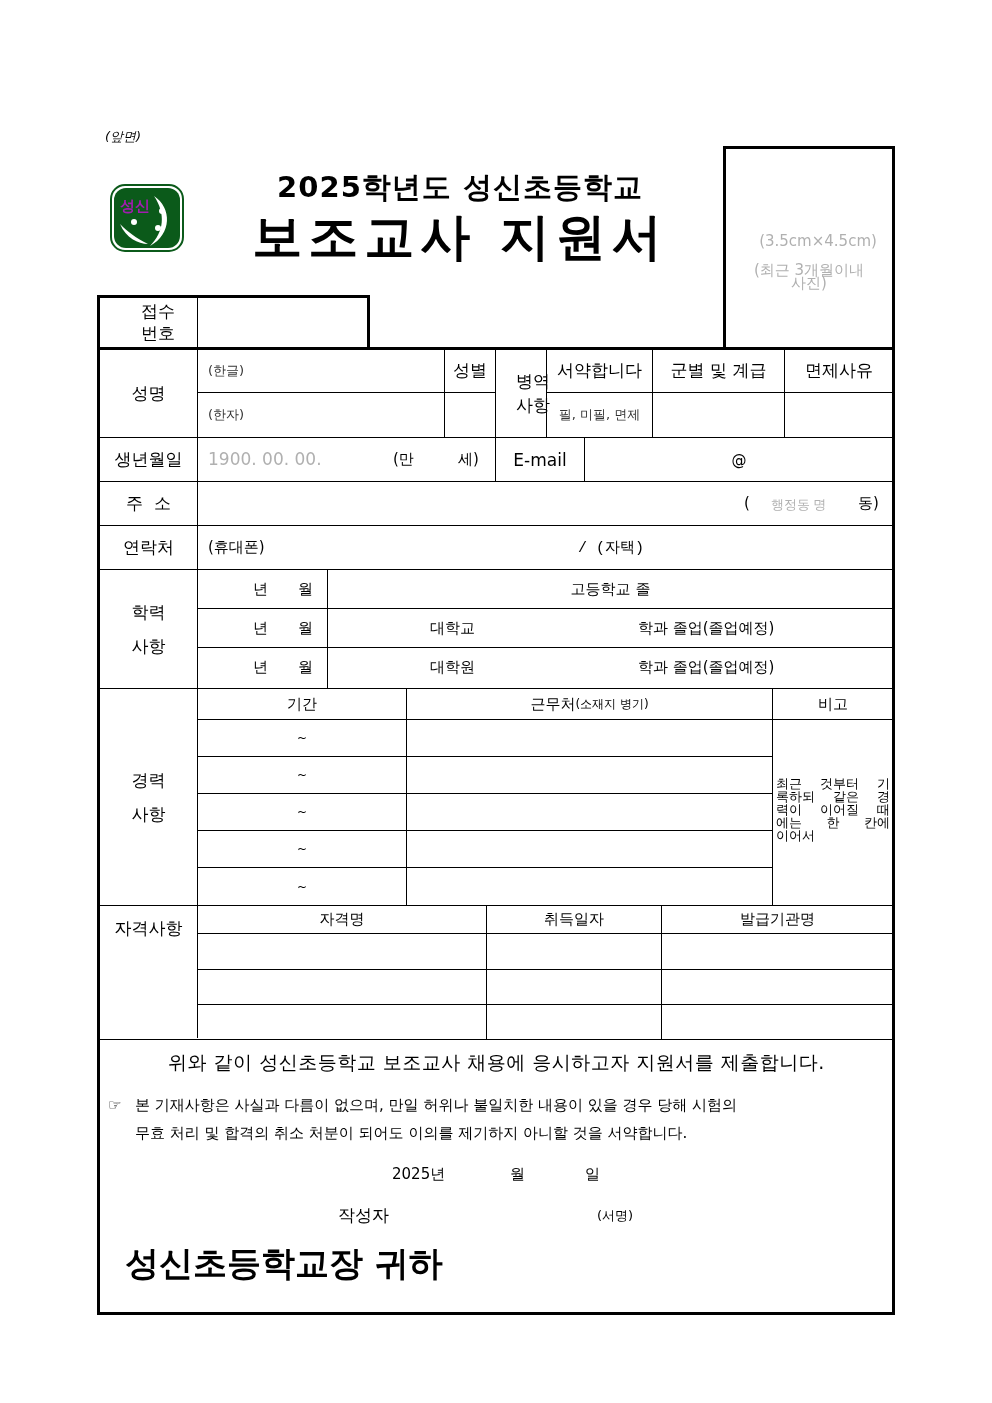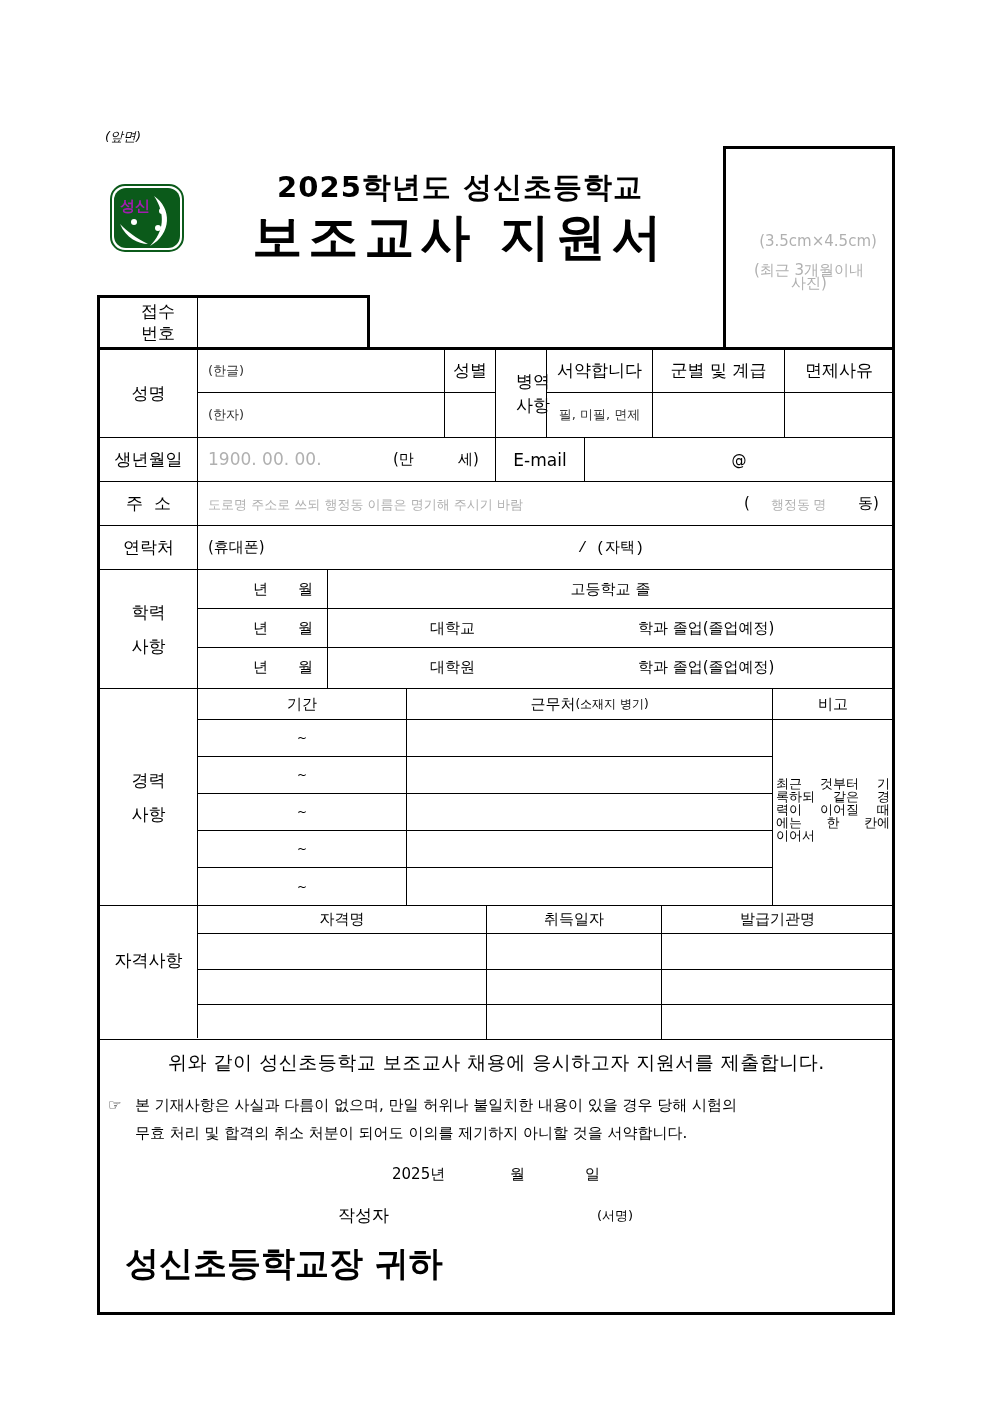--- a/index.html
+++ b/index.html
@@ -92,21 +92,20 @@
   <div class="t gray f17" style="left:10px;top:11px;">1900. 00. 00.</div>
   <div class="t f15" style="left:195px;top:12px;">(만</div>
   <div class="t f15" style="left:260px;top:12px;">세)</div>
 </div>
 <div class="cell f17" style="left:496px;top:438px;width:88px;height:43px;">E-mail</div>
 <div class="cell f15" style="left:585px;top:438px;width:308px;height:43px;">@</div>
 
 <div class="hl" style="left:100px;top:525px;width:793px;height:1px;"></div>
 <div class="cell f17" style="left:100px;top:482px;width:97px;height:43px;white-space:pre;">주  소</div>
 <div class="input-cell" style="left:198px;top:482px;width:695px;height:43px;">
-  <div class="t gray f13" style="left:10px;top:14px;">도로명 주소로 쓰되 행정동 이름은 명기해 주시기 바람</div>
   <div class="t f15" style="left:546px;top:12px;">(</div>
   <div class="t gray f13" style="left:573px;top:14px;font-family:Liberation Serif, serif;">행정동 명</div>
   <div class="t f15" style="left:660px;top:12px;">동)</div>
 </div>
 
 <div class="hl" style="left:100px;top:569px;width:793px;height:1px;"></div>
 <div class="cell f17" style="left:100px;top:526px;width:97px;height:43px;">연락처</div>
 <div class="input-cell" style="left:198px;top:526px;width:360px;height:43px;">
   <div class="t f15" style="left:10px;top:12px;">(휴대폰)</div>
 </div>
@@ -186,21 +185,21 @@
   <div>이어서</div>
 </div>
 
 <div class="vl" style="left:486px;top:906px;width:1px;height:133px;"></div>
 <div class="vl" style="left:661px;top:906px;width:1px;height:133px;"></div>
 <div class="hl" style="left:198px;top:933px;width:695px;height:1px;"></div>
 <div class="hl" style="left:198px;top:969px;width:695px;height:1px;"></div>
 <div class="hl" style="left:198px;top:1004px;width:695px;height:1px;"></div>
 <div class="hl" style="left:100px;top:1039px;width:793px;height:1px;"></div>
 
-<div class="cell f17" style="left:100px;top:894px;width:97px;height:133px;">자격사항</div>
+<div class="cell f17" style="left:100px;top:862px;width:97px;height:133px;">자격사항</div>
 <div class="cell f15" style="left:198px;top:906px;width:288px;height:27px;">자격명</div>
 <div class="cell f15" style="left:487px;top:906px;width:174px;height:27px;">취득일자</div>
 <div class="cell f15" style="left:662px;top:906px;width:231px;height:27px;">발급기관명</div>
 
 <div class="input-cell" style="left:198px;top:934px;width:288px;height:35px;"></div>
 <div class="input-cell" style="left:487px;top:934px;width:174px;height:35px;"></div>
 <div class="input-cell" style="left:662px;top:934px;width:231px;height:35px;"></div>
 <div class="input-cell" style="left:198px;top:970px;width:288px;height:34px;"></div>
 <div class="input-cell" style="left:487px;top:970px;width:174px;height:34px;"></div>
 <div class="input-cell" style="left:662px;top:970px;width:231px;height:34px;"></div>

